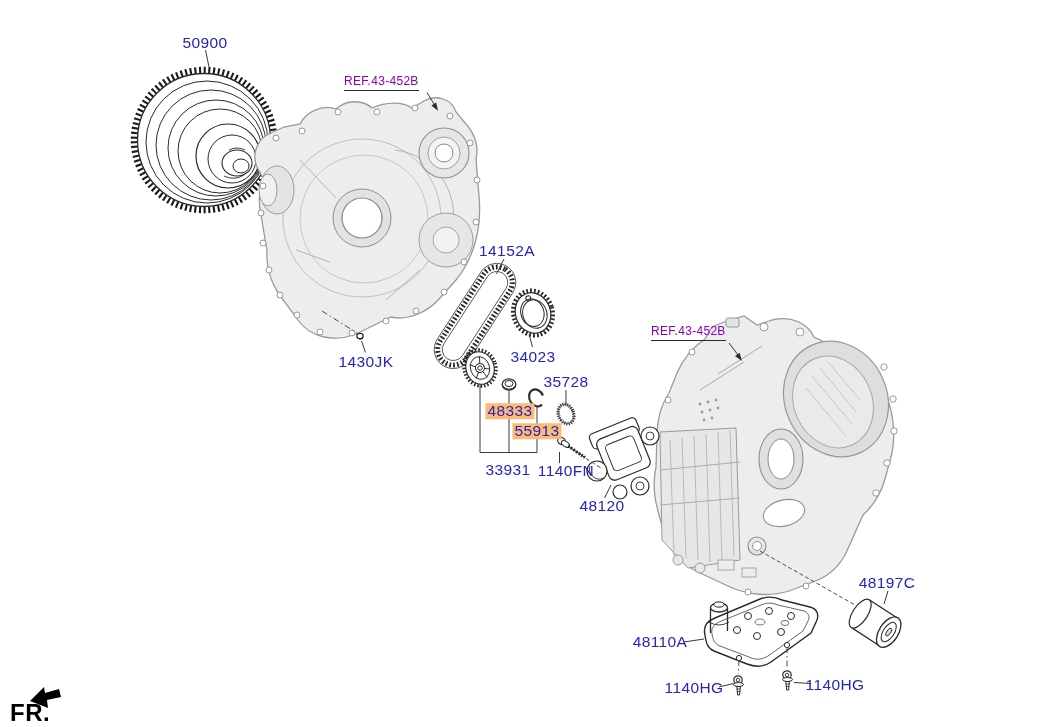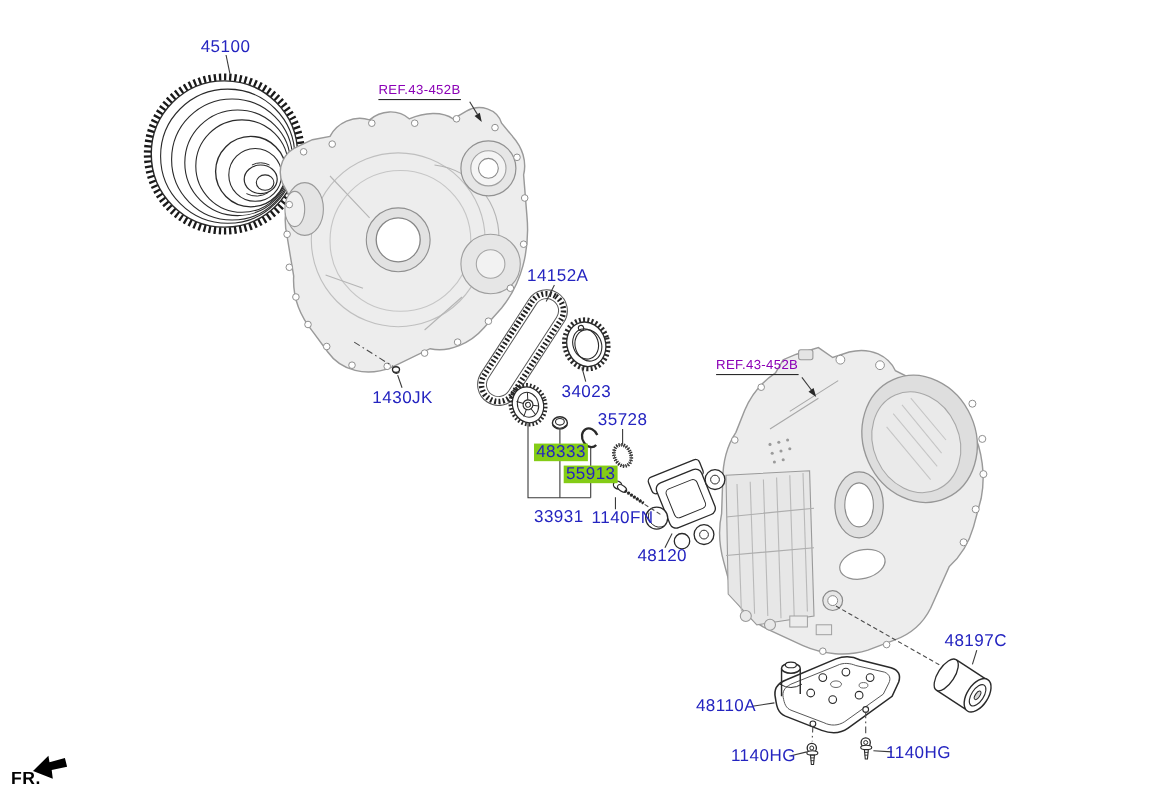--- a/index.html
+++ b/index.html
@@ -1,25 +1,25 @@
 <!DOCTYPE html>
 <html style="--bg: #ffffff; --part-number: #2424c0; --reference-link: #8B00B6;"><head>
 <meta charset="utf-8">
 <style>
   html,body{margin:0;padding:0;background:#fff;}
   .stage{position:relative;width:1063px;height:727px;background:var(--bg,#fff);
          font-family:"Liberation Sans", sans-serif;overflow:hidden;}
   .stage svg{position:absolute;left:0;top:0;}
   .callout{position:absolute;transform:translate(-50%,-50%);font-size:15.5px;
            color:var(--part-number,#2424c0);white-space:nowrap;letter-spacing:.4px;line-height:1;}
-  .callout.bg{background:#84cc16;padding:0 2px;}
+  .callout.bg{background:#fdba74;padding:0 2px;}
   .ref{position:absolute;font-size:12px;color:var(--reference-link,#8B00B6);
        white-space:nowrap;letter-spacing:.3px;line-height:1.1;
        border-bottom:1.6px solid #2a2a2a;padding-bottom:1.5px;text-decoration:none;cursor:pointer;}
-  .fr{position:absolute;font-size:16px;font-weight:bold;color:#000;letter-spacing:.5px;line-height:1;}
+  .fr{position:absolute;font-size:24px;font-weight:bold;color:#000;letter-spacing:.5px;line-height:1;}
 </style>
 </head>
 <body>
 
 <div class="stage">
 
 <svg width="1063" height="727" viewBox="0 0 1063 727">
 
   <g fill="none" stroke="#2a2a2a">
     <circle cx="204" cy="140" r="70" stroke="#1a1a1a" stroke-width="6.5" stroke-dasharray="2.1 2.6"></circle>
@@ -272,21 +272,21 @@
     <line x1="787" y1="647" x2="787" y2="669"></line>
   </g>
   <g stroke="#4a4a4a" stroke-width="1" fill="none" stroke-dasharray="4 2.5">
     <line x1="586" y1="458.5" x2="601" y2="468"></line>
     <line x1="760" y1="551" x2="855" y2="605"></line>
   </g>
 
   <polygon fill="#000000" points="30,701 44,687 45,693 59,689 61,697 47,700 48,708"></polygon>
 </svg>
 
-<span class="callout" style="left:205px;top:43px">45100</span>
+<span class="callout" style="left:205px;top:43px">50900</span>
 <span class="callout" style="left:507px;top:251px">14152A</span>
 <span class="callout" style="left:366px;top:362px">1430JK</span>
 <span class="callout" style="left:533px;top:357px">34023</span>
 <span class="callout bg" style="left:510px;top:411px">48333</span>
 <span class="callout bg" style="left:537px;top:431px">55913</span>
 <span class="callout" style="left:566px;top:382px">35728</span>
 <span class="callout" style="left:508px;top:470px">33931</span>
 <span class="callout" style="left:566px;top:471px">1140FN</span>
 <span class="callout" style="left:602px;top:506px">48120</span>
 <span class="callout" style="left:887px;top:583px">48197C</span>

